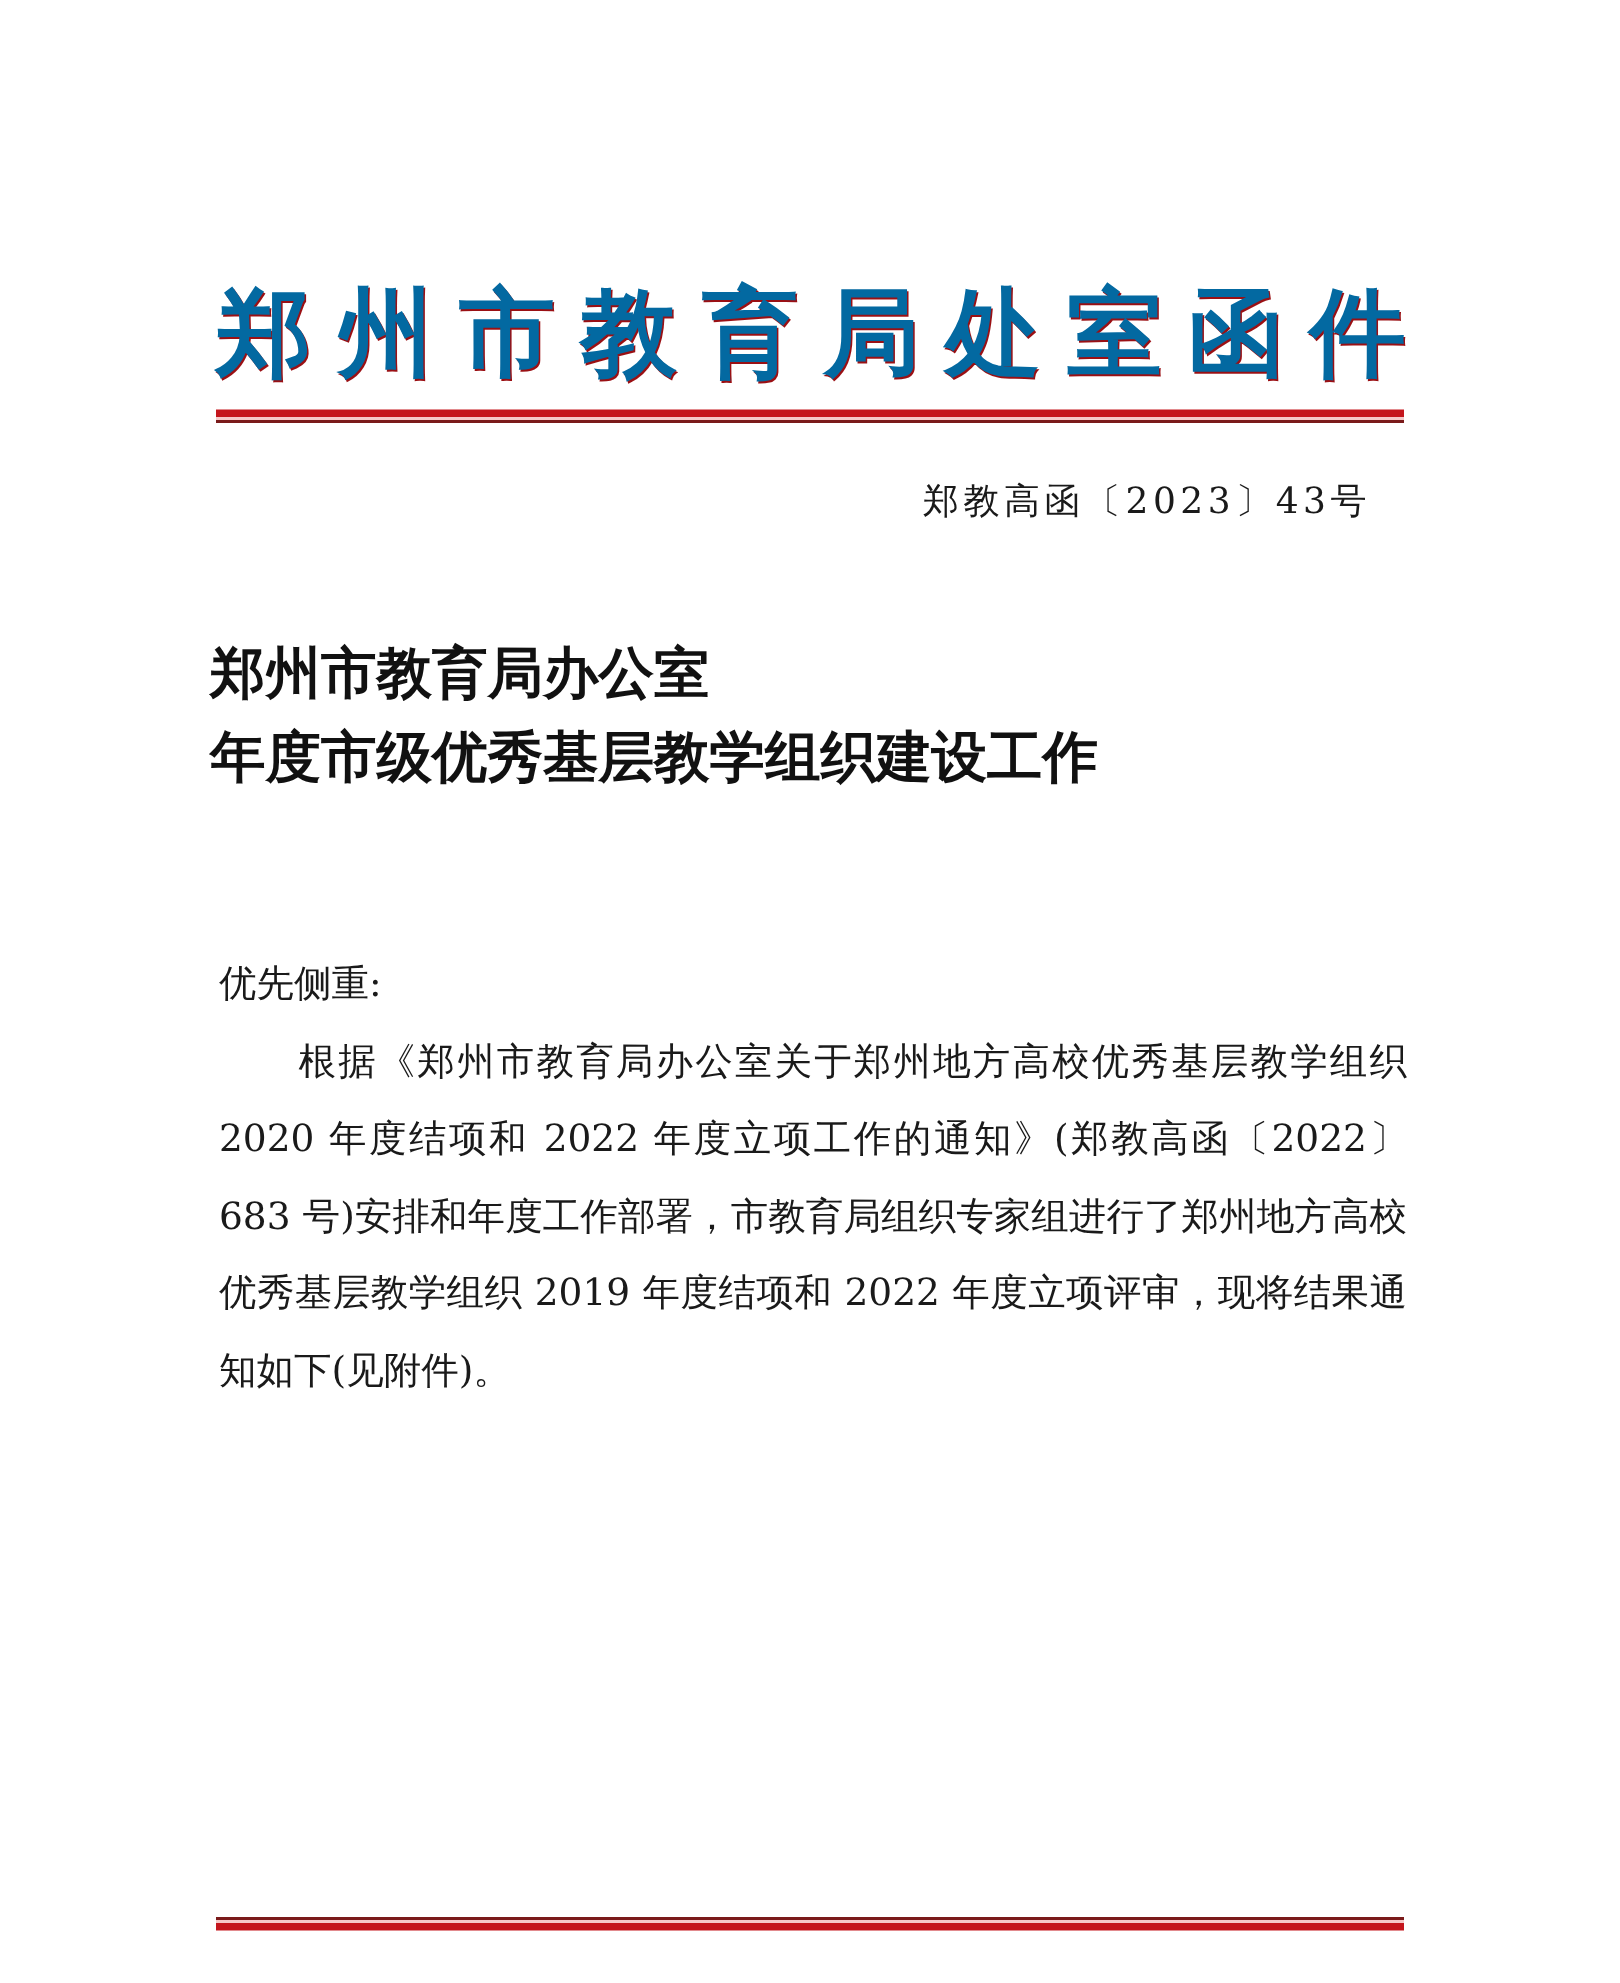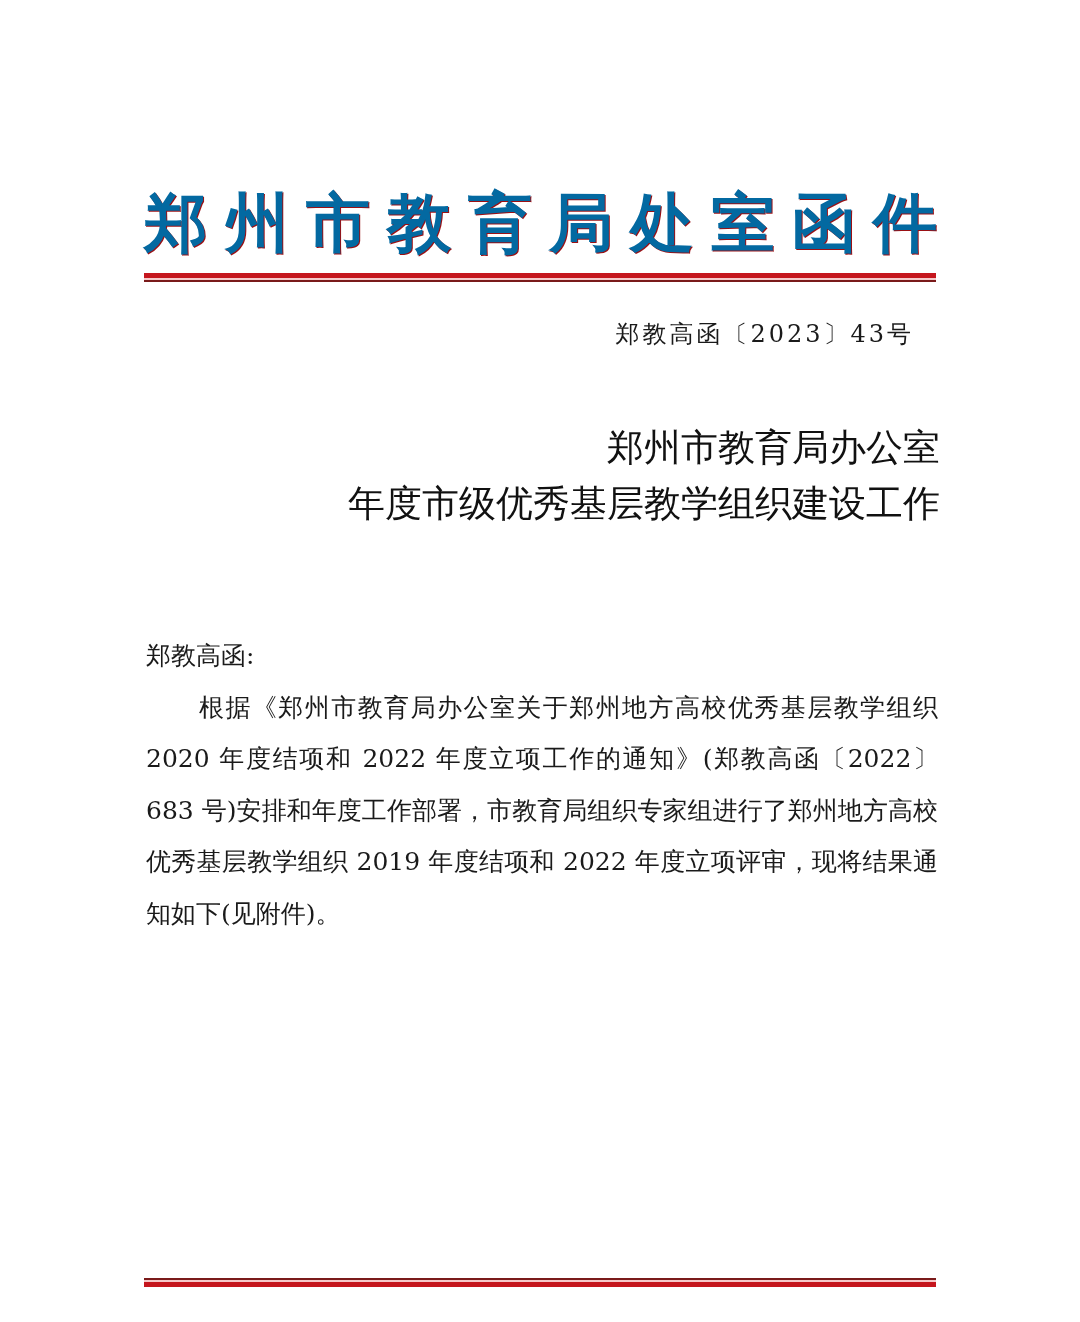--- a/index.html
+++ b/index.html
@@ -10,22 +10,22 @@
                   font-family: "DejaVu Serif", "Liberation Serif", serif; line-height: 86px; white-space: nowrap;
                   text-shadow: 1px 1px 0 #9a1014; }
     .rule { position: absolute; left: 144px; width: 792px; }
     .rule .thick { height: 5px; background: #c5161d; }
     .rule .thin { height: 2px; background: #7a1a1a; }
     .rule .gap { height: 2px; background: #f6c9c9; }
     .rule-top { top: 273px; }
     .rule-bottom { top: 1278px; }
     .docnum { position: absolute; right: 166px; top: 316px; font-size: 24px; letter-spacing: 3px;
               line-height: 36px; white-space: nowrap; }
-    .title { position: absolute; left: 140px; width: 800px; top: 420px; text-align: right;
-             font-weight: normal; font-size: 37px; line-height: 56px; color: #111; }
+    .title { position: absolute; left: 140px; width: 800px; top: 420px; text-align: left;
+             font-weight: bold; font-size: 37px; line-height: 56px; color: #111; }
     .title div { white-space: nowrap; }
     .body { position: absolute; left: 146px; width: 792px; top: 630px; font-size: 25px; line-height: 51.5px; }
     .body p { margin: 0; text-align: justify; }
     .indent { text-indent: 53px; }
     .salutation { margin-bottom: 0; }
   </style>
 </head>
 <body>
 
 <div class="letterhead">郑州市教育局处室函件</div>
@@ -37,21 +37,21 @@
 </div>
 
 <div class="docnum">郑教高函〔2023〕43号</div>
 
 <div class="title">
   <div>郑州市教育局办公室</div>
   <div>年度市级优秀基层教学组织建设工作</div>
 </div>
 
 <div class="body">
-  <p class="salutation">郑教高函:</p>
+  <p class="salutation">优先侧重:</p>
   <p class="indent">根据《郑州市教育局办公室关于郑州地方高校优秀基层教学组织 2020 年度结项和 2022 年度立项工作的通知》(郑教高函〔2022〕683 号)安排和年度工作部署，市教育局组织专家组进行了郑州地方高校优秀基层教学组织 2019 年度结项和 2022 年度立项评审，现将结果通知如下(见附件)。</p>
 </div>
 
 <div class="rule rule-bottom">
   <div class="thin"></div>
   <div class="gap"></div>
   <div class="thick"></div>
 </div>
 
 </body></html>

